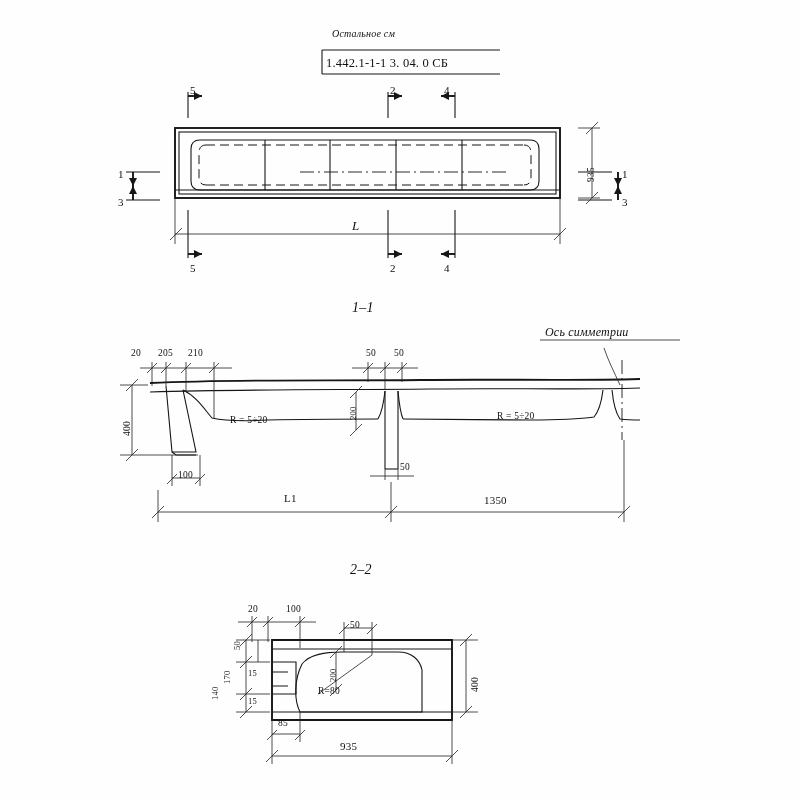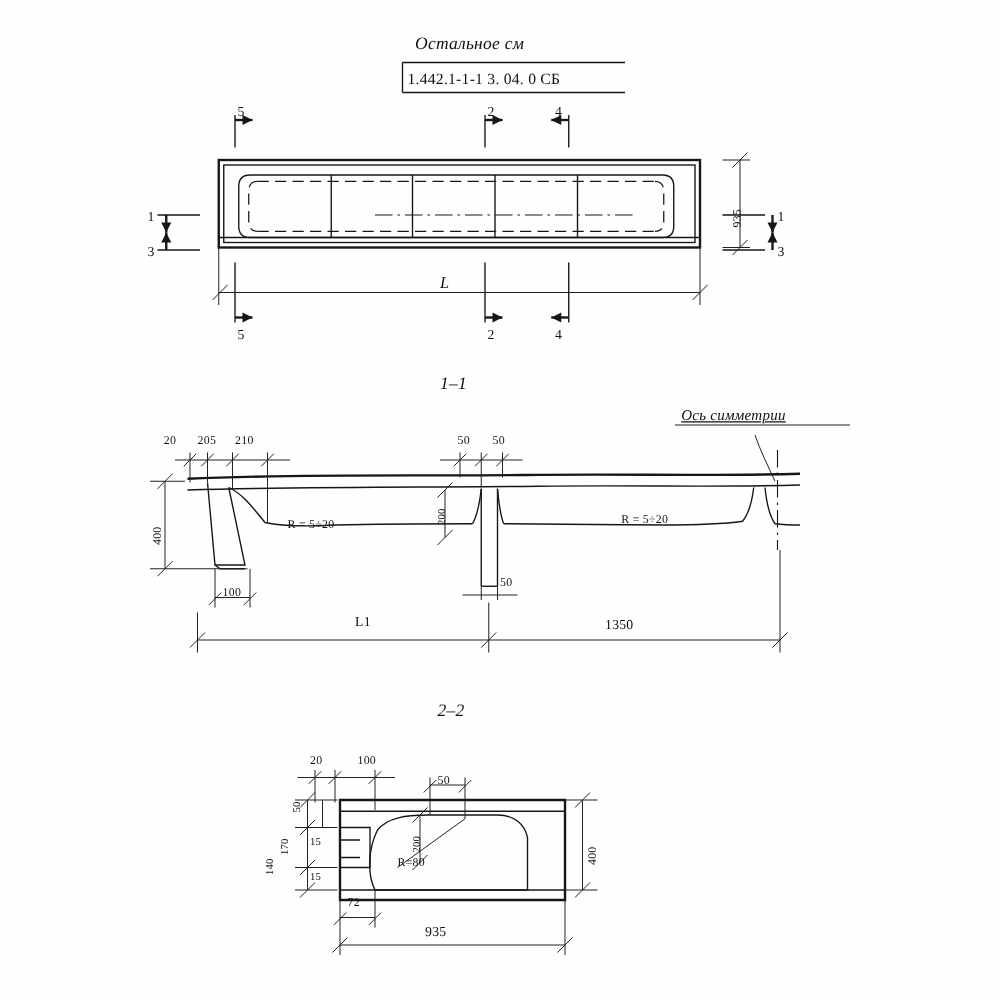--- a/index.html
+++ b/index.html
@@ -24,27 +24,26 @@
     position: absolute;
     font-family: "Liberation Serif", serif;
     font-size: 11px;
     color: #111;
     white-space: nowrap;
     letter-spacing: 0.2px;
   }
   .lbl.small { font-size: 9.5px; }
   .lbl.tiny { font-size: 8.5px; }
   .lbl.title {
-    font-size: 14px;
+    font-size: 10px;
     font-style: italic;
   }
   .lbl.hand {
     font-style: italic;
     font-size: 13px;
-    text-decoration: underline;
   }
   .lbl.sec {
     font-size: 14px;
     font-style: italic;
   }
   .rot90 { transform: rotate(-90deg); transform-origin: left top; }
   svg { position: absolute; left: 0; top: 0; }
   .ln { stroke: #161616; fill: none; stroke-width: 1.1; }
   .ln-th { stroke: #161616; fill: none; stroke-width: 1.9; }
   .ln-thin { stroke: #222; fill: none; stroke-width: 0.8; }
@@ -313,17 +312,17 @@
 
   <div class="lbl tiny rot90" style="left:232px; top:650px;">50</div>
   <div class="lbl tiny rot90" style="left:222px; top:684px;">170</div>
   <div class="lbl tiny rot90" style="left:210px; top:700px;">140</div>
   <div class="lbl tiny" style="left:248px; top:668px;">15</div>
   <div class="lbl tiny" style="left:248px; top:696px;">15</div>
 
   <div class="lbl tiny rot90" style="left:328px; top:682px;">200</div>
   <div class="lbl small" style="left:318px; top:686px;">R=80</div>
 
-  <div class="lbl small" style="left:278px; top:718px;">72</div>
+  <div class="lbl small" style="left:278px; top:718px;">85</div>
   <div class="lbl" style="left:340px; top:740px;">935</div>
   <div class="lbl small rot90" style="left:470px; top:692px;">400</div>
 
 </div>
 
 </body></html>

